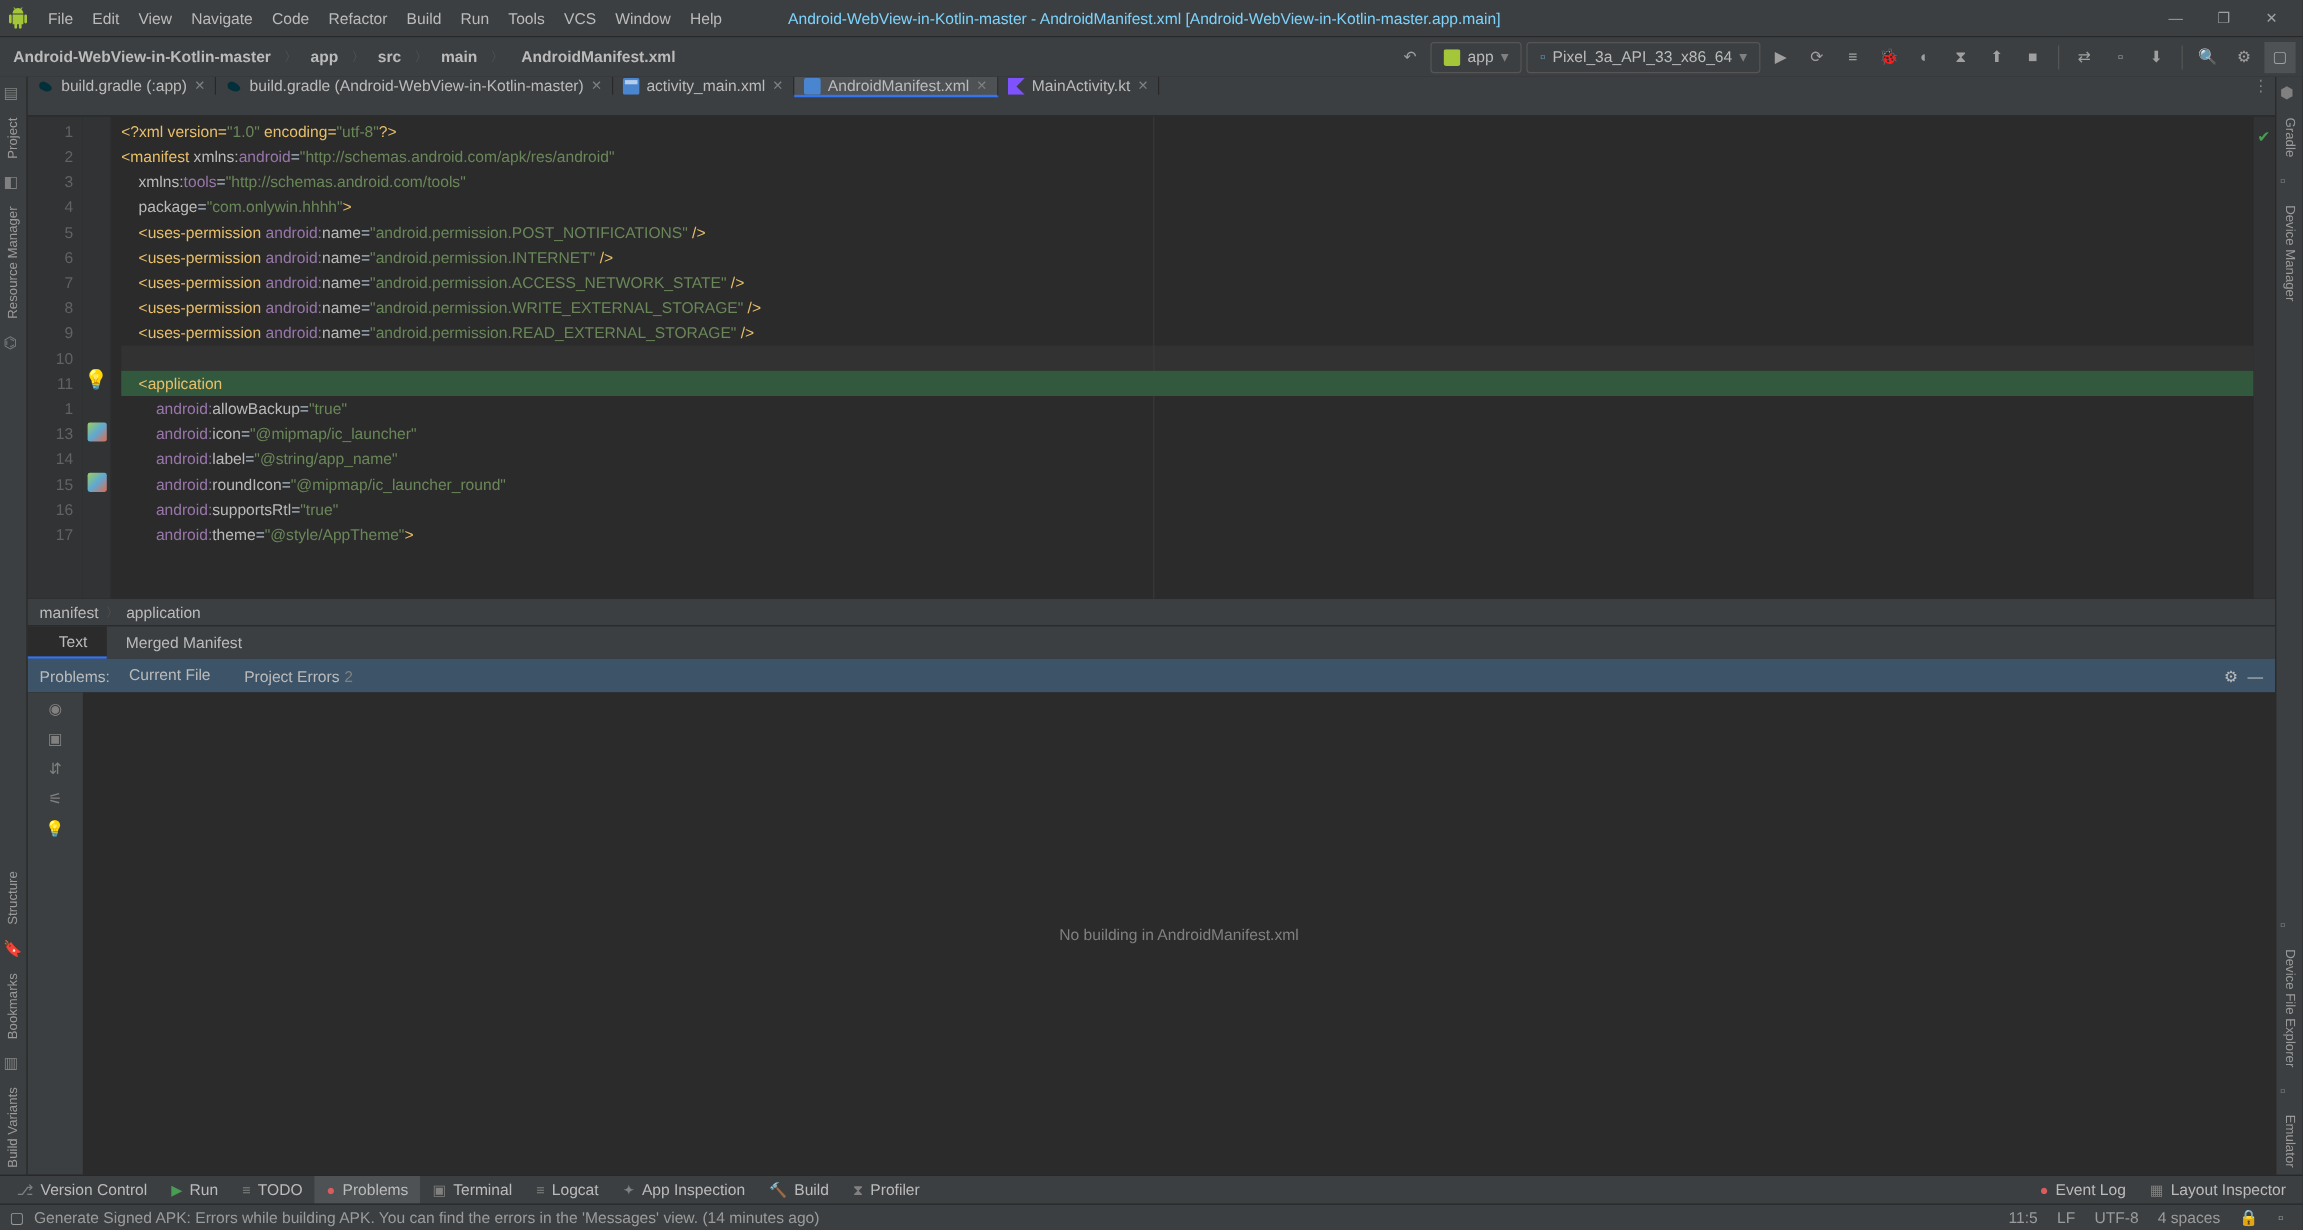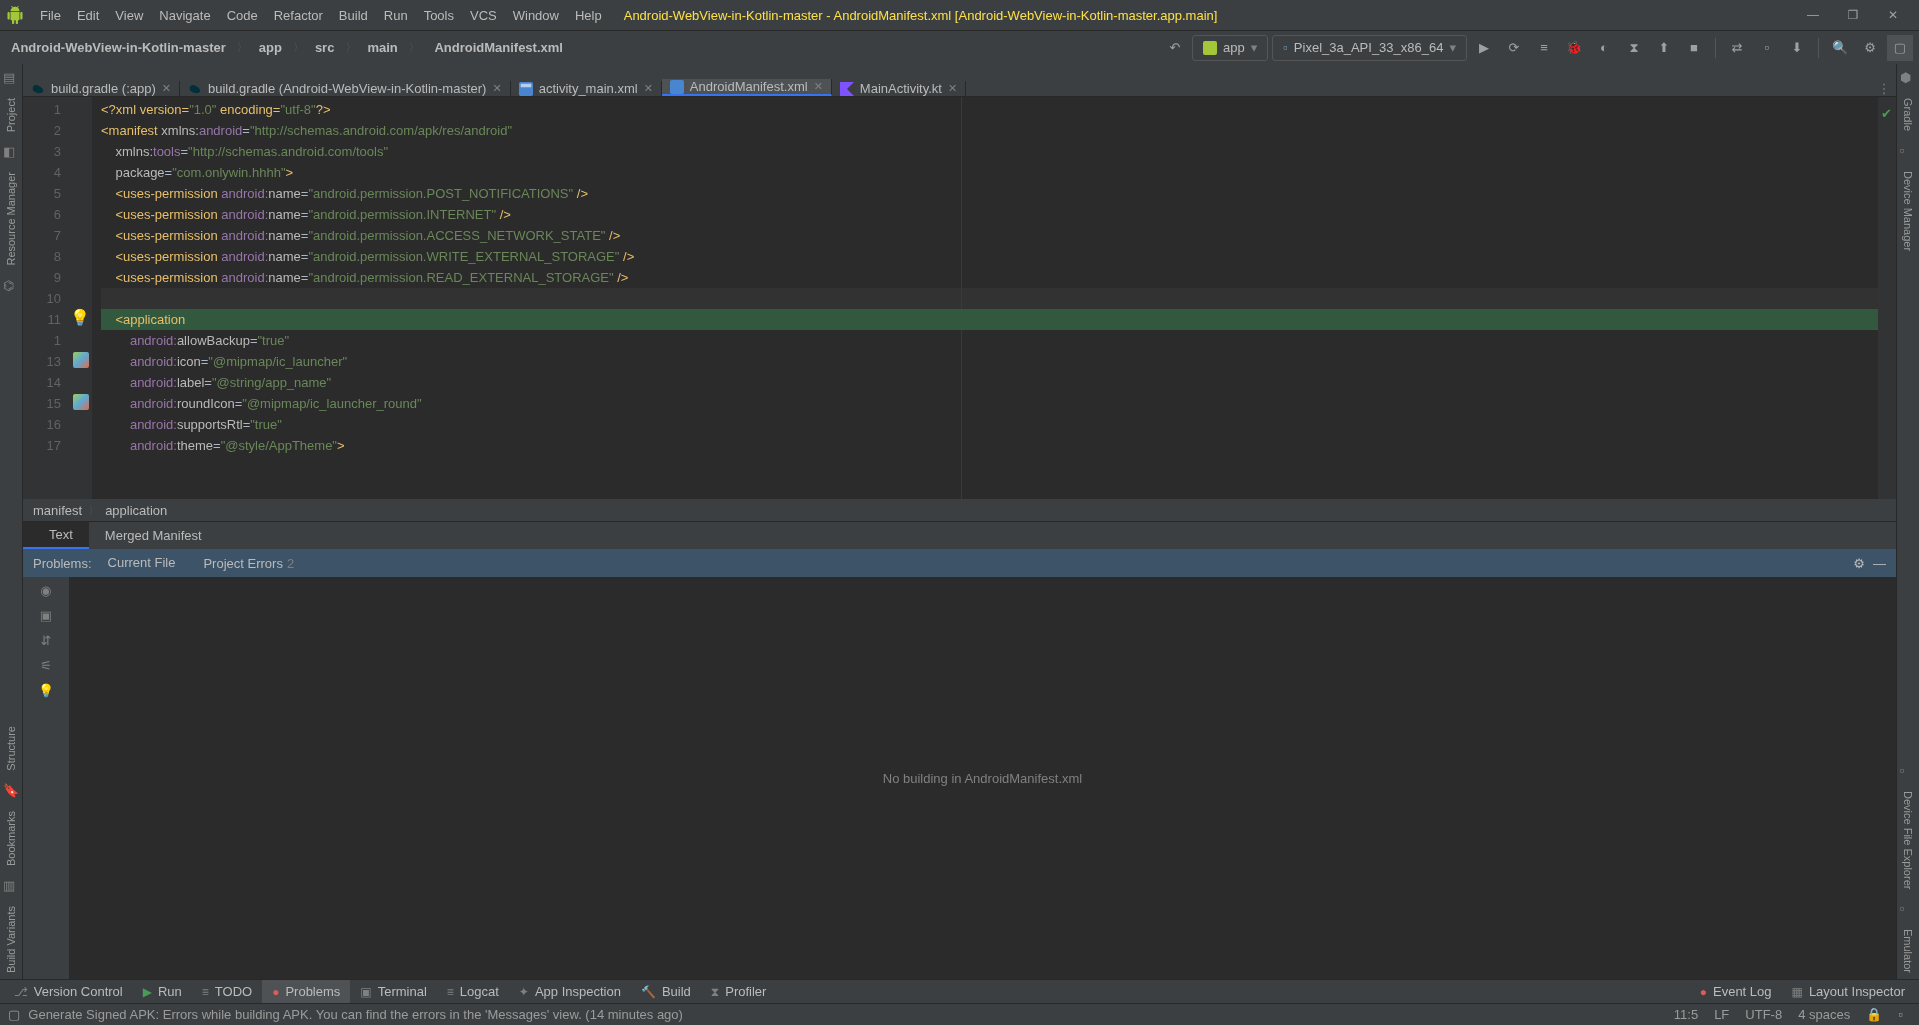--- a/index.html
+++ b/index.html
@@ -1,35 +1,35 @@
 <!DOCTYPE html>
 <html><head>
 <meta charset="utf-8">
 <style>
 * { margin:0; padding:0; box-sizing:border-box; font-family:"Segoe UI",Arial,sans-serif; font-size:13px; }
 body { background:#2b2b2b; color:#bbbbbb; width:1919px; height:1025px; overflow:hidden; display:flex; flex-direction:column; user-select:none; }
 .menubar { height:30px; background:#3c3f41; display:flex; align-items:center; padding:0 6px; color:#bbbbbb; }
 .menubar .logo { width:18px; height:18px; margin-right:8px; }
 .menubar .menuitem { padding:0 8px; height:100%; display:flex; align-items:center; cursor:pointer; }
-.menubar .title { margin-left:14px; color:#fde047; flex:1; }
+.menubar .title { margin-left:47px; color:#7dd3fc; flex:1; }
 .menubar .winctrl { width:40px; text-align:center; color:#a0a0a0; font-size:12px; cursor:pointer;}
 .navbar { height:34px; background:#3c3f41; border-top:1px solid #282828; display:flex; align-items:center; padding:0 6px; gap:4px;}
 .navbar .crumb { color:#bbbbbb; padding:2px 5px; display:flex; align-items:center;font-weight:bold;}
 .navbar .sep { color:#5a5a5a; padding:0 2px; font-size:11px;}
 .navbar .right { margin-left:auto; display:flex; align-items:center; gap:4px;}
 .navbar .combo { background:#3c3f41; border:1px solid #555; border-radius:3px; padding:2px 10px; color:#bbbbbb; display:flex; align-items:center; gap:6px; height:26px;}
 .navbar .iconbtn { width:26px; height:26px; display:flex; align-items:center; justify-content:center; color:#a0a0a0; cursor:pointer;}
 .body { flex:1; display:flex; overflow:hidden;}
 .leftgutter, .rightgutter { width:23px; background:#3c3f41; display:flex; flex-direction:column; align-items:center; padding-top:6px; gap:6px;}
 .gutter-label { writing-mode:vertical-rl; transform:rotate(180deg); font-size:11px; color:#9b9b9b; padding:6px 0; cursor:pointer;}
 .gutter-icon { width:16px; height:16px; color:#808080;}
 .rightgutter { border-left:1px solid #282828;}
 .leftgutter { border-right:1px solid #282828;}
 .center { flex:1; display:flex; flex-direction:column; overflow:hidden;}
-.tabs { height:33px; background:#3c3f41; border-bottom:1px solid #282828; display:flex; align-items:flex-end;}
+.tabs { height:33px; background:#3c3f41; border-bottom:1px solid #282828; display:flex; align-items:flex-start;}
 .tab { display:flex; align-items:center; padding:0 8px; gap:6px; color:#bbbbbb; border-right:1px solid #282828; cursor:pointer; position:relative;}
 .tab.active { background:#4e5254; border-bottom:2px solid #3574f0;}
 .tab .close { color:#808080; font-size:11px;}
 .tab .ficon { width:14px; height:14px;}
 .tabmore { width:24px; display:flex; align-items:center; justify-content:center; color:#808080; margin-left:auto;}
 .editor { flex:1; display:flex; background:#2b2b2b; font-family:Consolas,"Courier New",monospace; font-size:14px; line-height:21px; position:relative; overflow:hidden;}
 .gut { width:46px; background:#313335; color:#606366; text-align:right; padding:2px 8px 0 0;}
 .gut .ln { height:21px;}
 .gicons { width:24px; background:#313335; border-right:1px solid #2b2b2b;}
 .gicons .gic { height:21px; display:flex; align-items:center; justify-content:center;}

